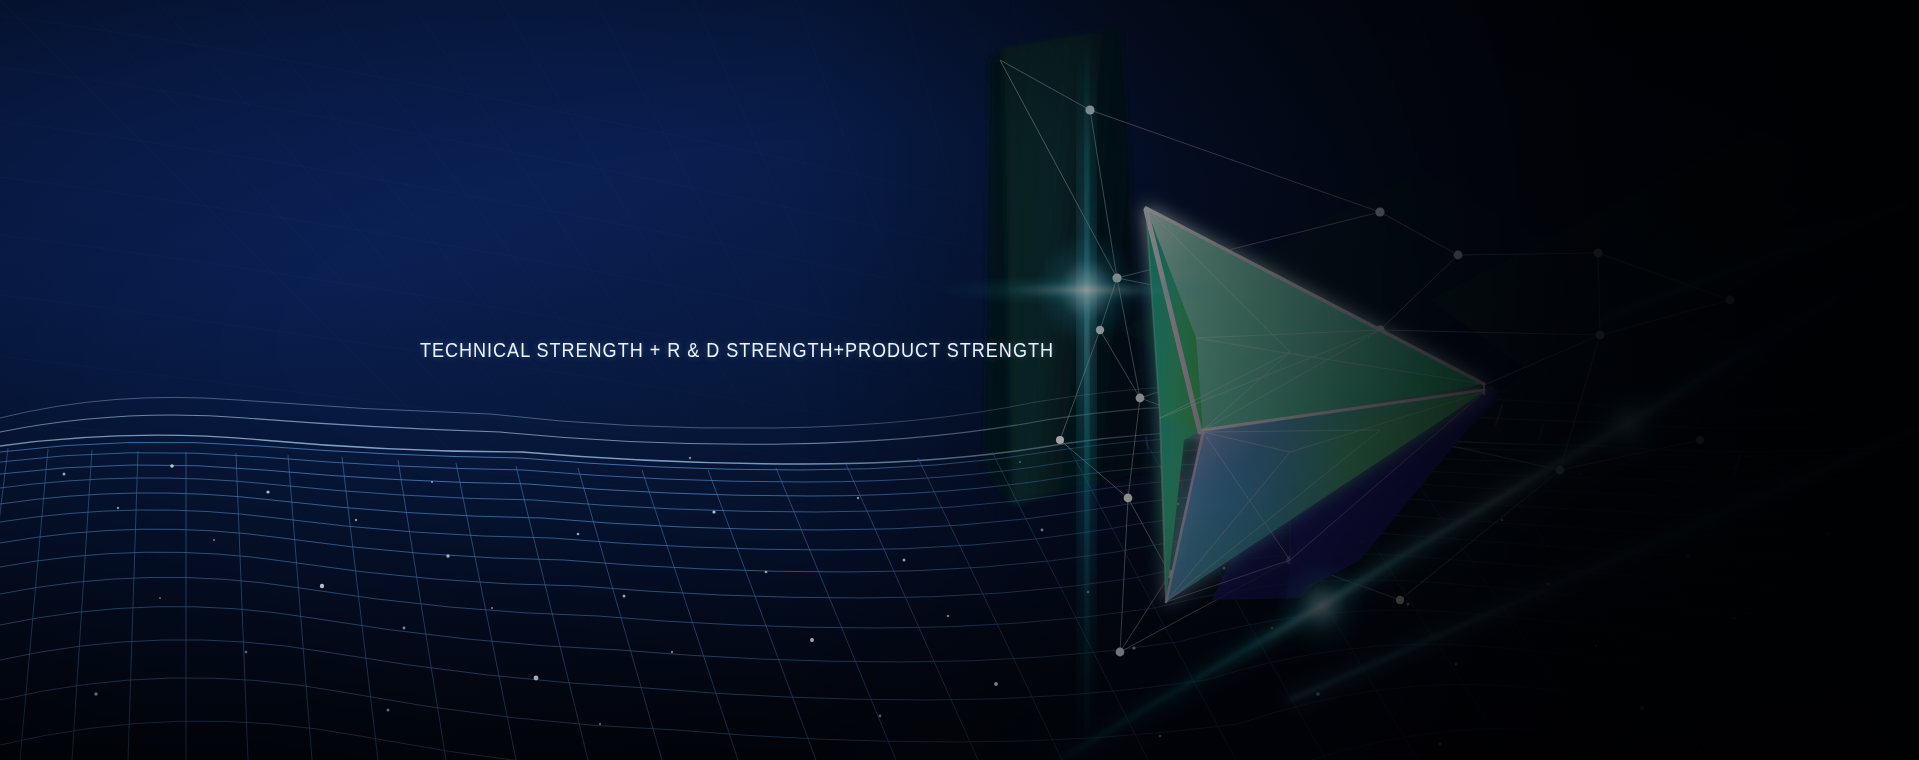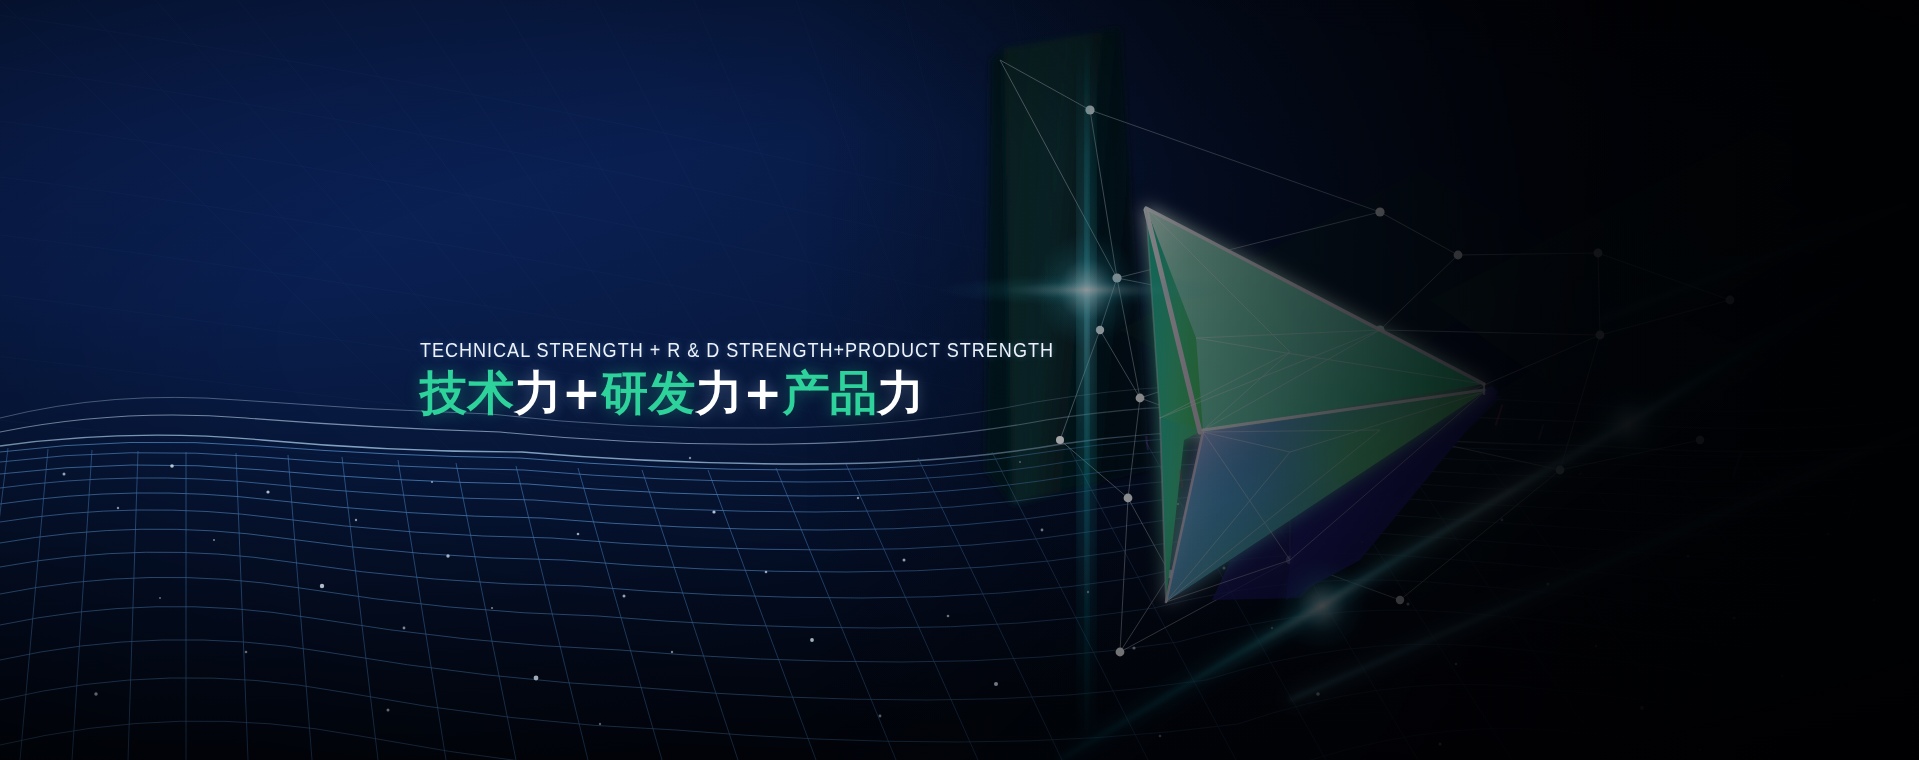--- a/index.html
+++ b/index.html
@@ -533,18 +533,15 @@
       <rect x="1180" y="470" width="2" height="18" fill="#d1556f" opacity=".45" transform="rotate(-8 1181 479)"></rect>
       <rect x="1146" y="436" width="2" height="14" fill="#b054e0" opacity=".4" transform="rotate(-8 1147 443)"></rect>
     </g>
   </svg>
 
   <div class="layer" id="bg-right-dark"></div>
   <div class="layer" id="bg-vignette"></div>
 
   <div id="headline-block">
     <div id="eyebrow">TECHNICAL STRENGTH + R &amp; D STRENGTH+PRODUCT STRENGTH</div>
-    <div id="headline">
-      <span class="g">技术</span><span class="w">力</span><span class="w">+</span><span class="g">研发</span><span class="w">力</span><span class="w">+</span><span class="g">产品</span><span class="w">力</span>
-    </div>
   </div>
 
 </div>
 
 </body></html>

